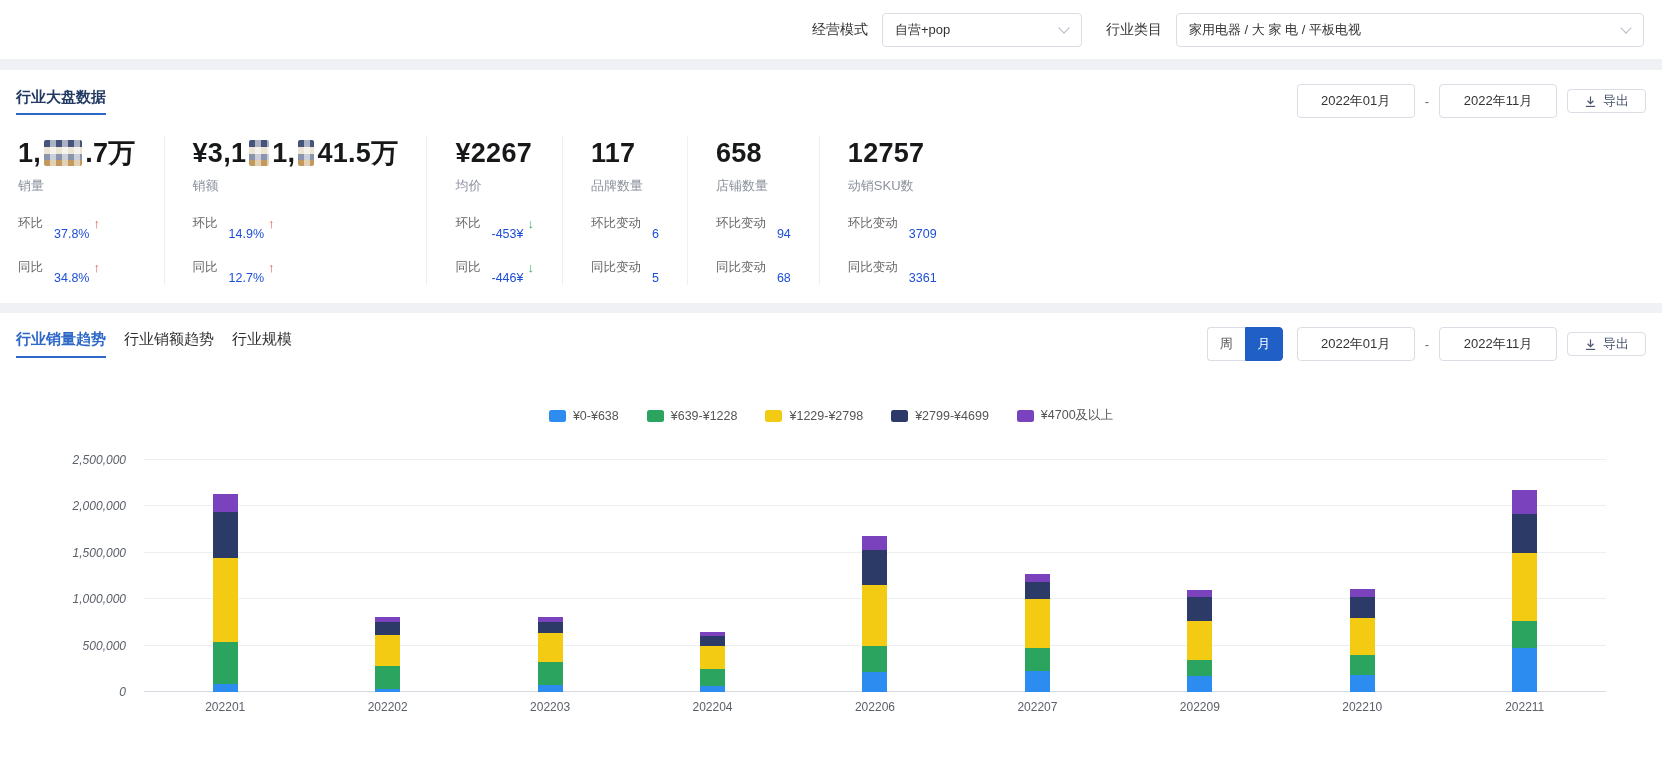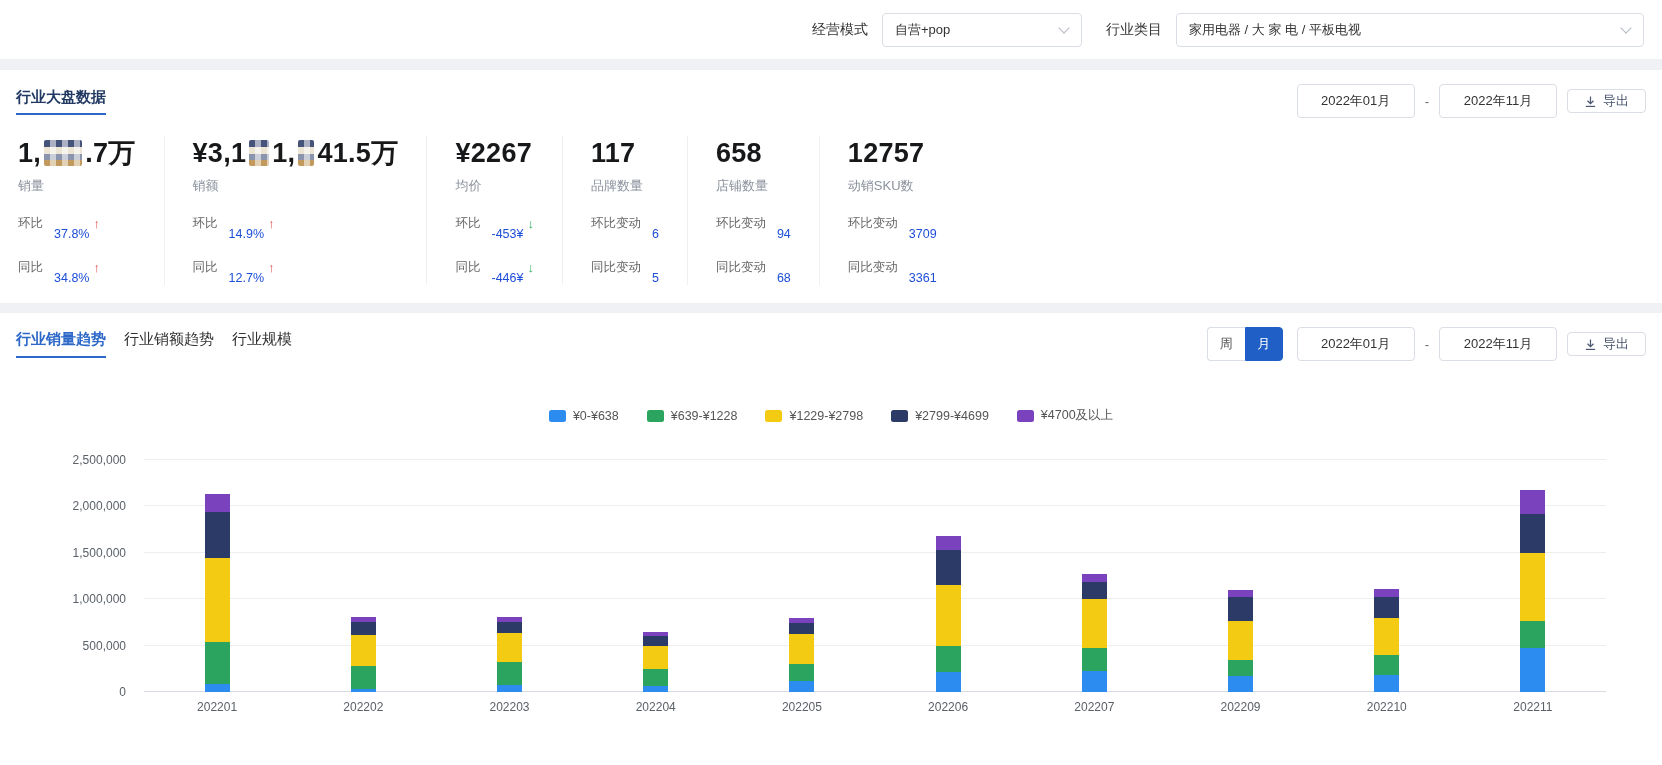--- a/index.html
+++ b/index.html
@@ -85,21 +85,21 @@
   .toggle-btn:first-child { border-radius:4px 0 0 4px; border-right:none; }
   .toggle-btn:last-child { border-radius:0 4px 4px 0; }
   .toggle-btn.active { background:#1f5fc6; border-color:#1f5fc6; color:#fff; }
   
   .legend { display:flex; justify-content:center; gap:28px; margin:44px 0 36px; }
   .legend-item { display:flex; align-items:center; gap:7px; cursor:pointer; }
   .swatch { width:17px; height:12px; border-radius:2.5px; display:inline-block; }
   .legend-label { font-size:12.5px; color:#555;text-align:right; }
   .chart-wrap { position:relative; margin:4px 40px 0 0; }
   .y-axis { position:absolute; left:0; top:0; width:110px; height:232px; }
-  .ytick { position:absolute; right:0; font-size:12px; color:#5a6068; white-space:nowrap; }
+  .ytick { position:absolute; right:0; font-size:12px; color:#5a6068; white-space:nowrap;font-style:italic; }
   .plot { position:relative; height:232px; margin-left:128px; }
   .gridline { position:absolute; left:0; right:0; height:1px; background:#eceef2; }
   .gridline.axis { background:#d7dbe1; }
   .bars-row { position:absolute; left:0; right:0; top:0; bottom:0; display:flex; z-index:2; }
   .bar-group { flex:1; display:flex; align-items:flex-end; justify-content:center; position:relative; }
   .bar { display:flex; flex-direction:column; width:25px; }
   .seg { width:100%; }
   .xlabel {
     position:absolute; top:100%; margin-top:8px; left:0; right:0;
     text-align:center; font-size:12px; color:#5a6068;
@@ -332,30 +332,20 @@
               <div class="seg" style="height:4.6px;background:#7b42bd"></div>
               <div class="seg" style="height:9.3px;background:#2b3a66"></div>
               <div class="seg" style="height:23.2px;background:#f3cb13"></div>
               <div class="seg" style="height:16.7px;background:#2aa45e"></div>
               <div class="seg" style="height:6.5px;background:#2d8cf0"></div>
             </div>
             <div class="xlabel">202204</div>
           </div>
           <div class="bar-group">
             <div class="bar">
-              <div class="seg" style="height:4.6px;background:#7b42bd"></div>
-              <div class="seg" style="height:11.1px;background:#2b3a66"></div>
-              <div class="seg" style="height:30.6px;background:#f3cb13"></div>
-              <div class="seg" style="height:16.7px;background:#2aa45e"></div>
-              <div class="seg" style="height:11.1px;background:#2d8cf0"></div>
-            </div>
-            <div class="xlabel">202205</div>
-          </div>
-          <div class="bar-group">
-            <div class="bar">
               <div class="seg" style="height:13.9px;background:#7b42bd"></div>
               <div class="seg" style="height:35.3px;background:#2b3a66"></div>
               <div class="seg" style="height:60.3px;background:#f3cb13"></div>
               <div class="seg" style="height:26.0px;background:#2aa45e"></div>
               <div class="seg" style="height:20.4px;background:#2d8cf0"></div>
             </div>
             <div class="xlabel">202206</div>
           </div>
           <div class="bar-group">
             <div class="bar">

